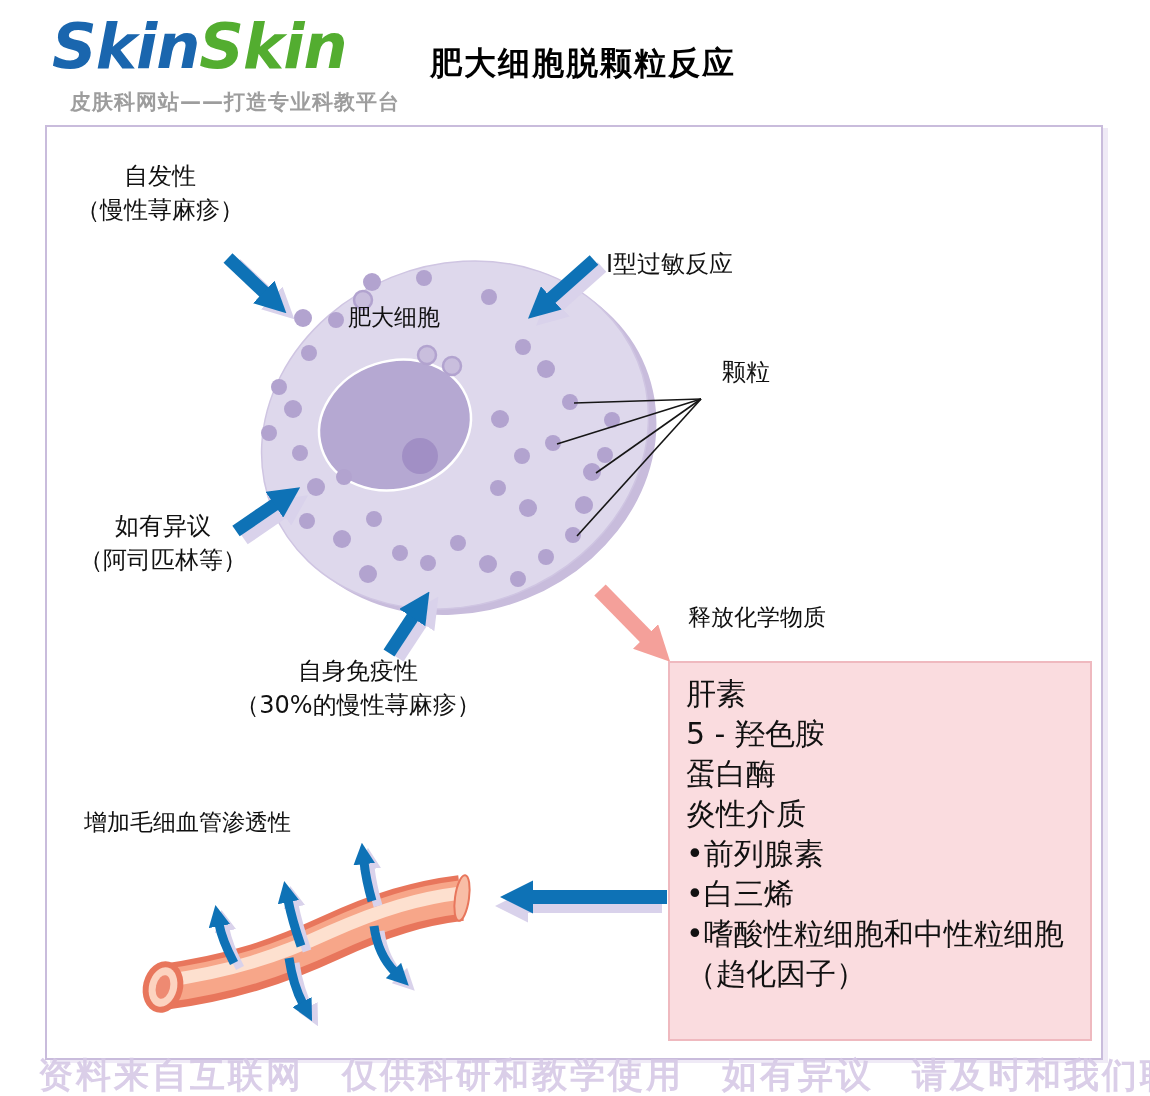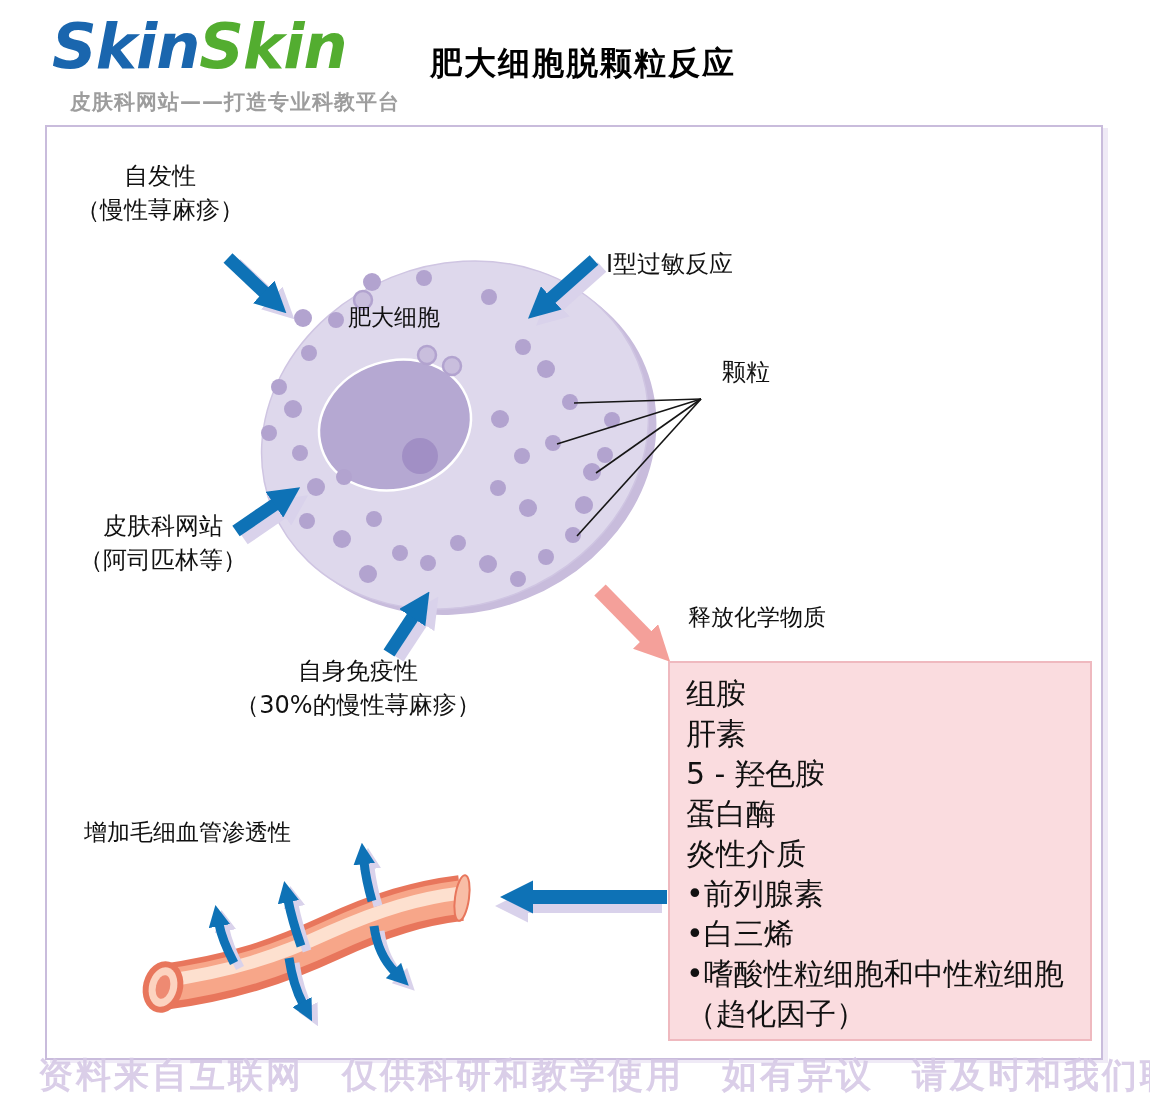--- a/index.html
+++ b/index.html
@@ -30,21 +30,21 @@
   .fs29{font-size:24px;}
   .fs30{font-size:23px;}
 
   .trigger-spontaneous{left:40px;top:160px;width:240px;}
   .trigger-type1{left:606px;top:236px;margin-top:12px;}
   .cell-label{left:348px;top:301px;}
   .granule-label{left:722px;top:356px;}
   .trigger-chemical{left:48px;top:510px;width:230px;}
   .trigger-autoimmune{left:202px;top:655px;width:312px;}
   .release-label{left:688px;top:601px;}
-  .effect-label{left:84px;top:806px;margin-top:10px;}
+  .effect-label{left:84px;top:806px;}
 
   .mediator-box{left:668px;top:661px;width:424px;height:380px;background:var(--pink-box-fill);
                 border:2px solid var(--pink-box-border);padding:11px 8px 0 16px;z-index:2;}
   .mediator-box .mi{font-size:30px;color:#111;line-height:40px;white-space:nowrap;}
 
   .watermark{left:38px;top:1052px;width:1200px;font-size:35px;font-weight:700;color:#d6c9e6;
              letter-spacing:3px;white-space:nowrap;z-index:6;opacity:.9;}
 
   
   .a-main{fill:none;}
@@ -181,33 +181,32 @@
     <div>（慢性荨麻疹）</div>
   </div>
 
   <div class="lbl fs29 trigger-type1">I型过敏反应</div>
 
   <div class="lbl fs30 cell-label">肥大细胞</div>
 
   <div class="lbl fs29 granule-label">颗粒</div>
 
   <div class="lbl lbl-2line fs29 trigger-chemical">
-    <div>皮肤科网站</div>
+    <div>如有异议</div>
     <div>（阿司匹林等）</div>
   </div>
 
   <div class="lbl lbl-2line fs29 trigger-autoimmune">
     <div>自身免疫性</div>
     <div>（30%的慢性荨麻疹）</div>
   </div>
 
   <div class="lbl fs30 release-label">释放化学物质</div>
 
   <div class="abs mediator-box">
-    <div class="mi">组胺</div>
     <div class="mi">肝素</div>
     <div class="mi">5 - 羟色胺</div>
     <div class="mi">蛋白酶</div>
     <div class="mi">炎性介质</div>
     <div class="mi">•前列腺素</div>
     <div class="mi">•白三烯</div>
     <div class="mi">•嗜酸性粒细胞和中性粒细胞</div>
     <div class="mi">（趋化因子）</div>
   </div>
 

